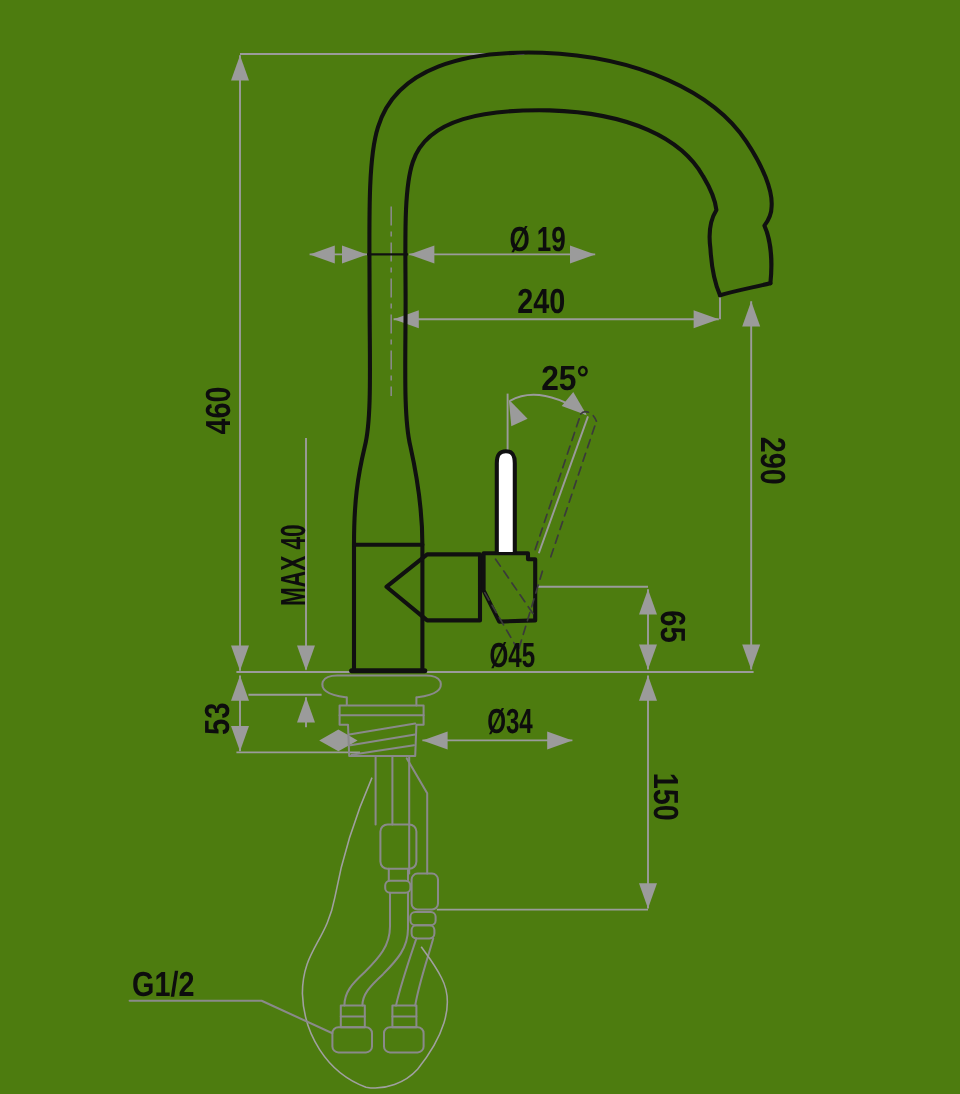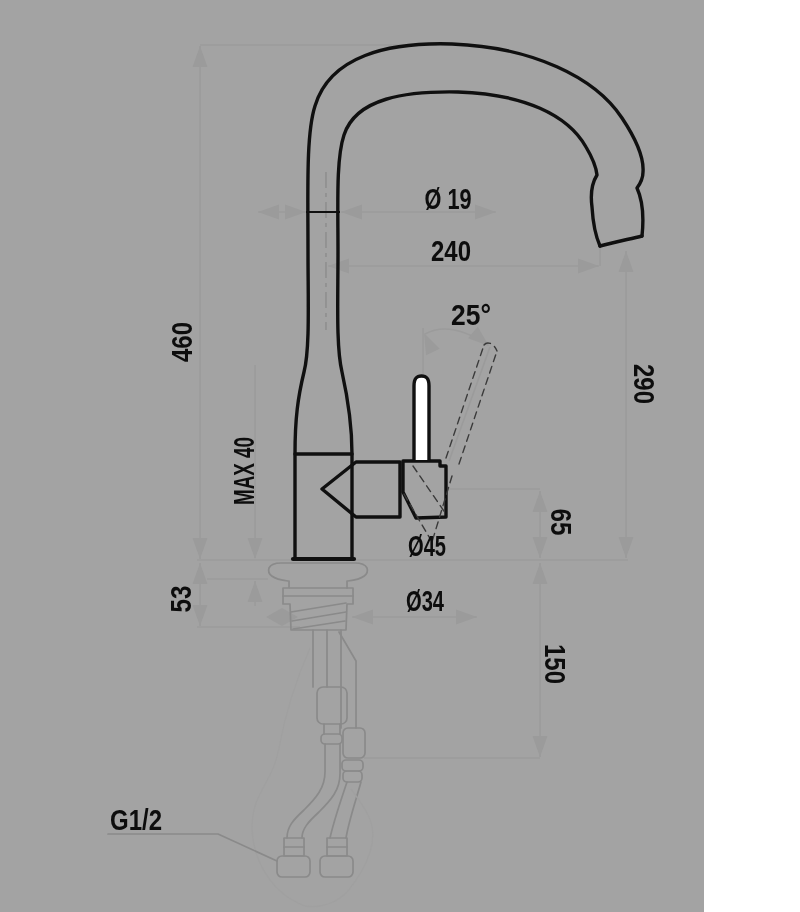--- a/index.html
+++ b/index.html
@@ -1,17 +1,17 @@
 <!DOCTYPE html>
 <html><head>
 <meta charset="utf-8">
 <style>
   html,body{margin:0;padding:0;background:#ffffff;}
   body{width:800px;height:912px;overflow:hidden;}
-  .stage{width:704px;height:912px;position:relative;background:#a3a3a3;}
+  .stage{width:800px;height:912px;position:relative;background:#4d7c0f;}
   svg{display:block;}
   .dim-line{stroke:#9b9b9b;stroke-width:1.6;fill:none;}
   .dim-arrow{fill:#9b9b9b;stroke:none;}
   .under{stroke:#8a8a8a;stroke-width:1.7;fill:none;stroke-linejoin:round;stroke-linecap:round;}
   .loop{stroke:#a0a0a0;stroke-width:1.3;fill:none;}
   .body-line{stroke:#101010;stroke-width:3.4;fill:none;stroke-linejoin:round;stroke-linecap:round;}
   .body-thin{stroke:#101010;stroke-width:2;fill:none;}
   .dashed{stroke:#3a3a3a;stroke-width:1.4;fill:none;stroke-dasharray:7 5;stroke-linecap:round;}
   .centerline{stroke:#8a8a8a;stroke-width:1.3;stroke-dasharray:16 5 4 5;fill:none;}
   .lbl{font-family:"Liberation Sans","DejaVu Sans",sans-serif;font-weight:bold;font-size:29px;

